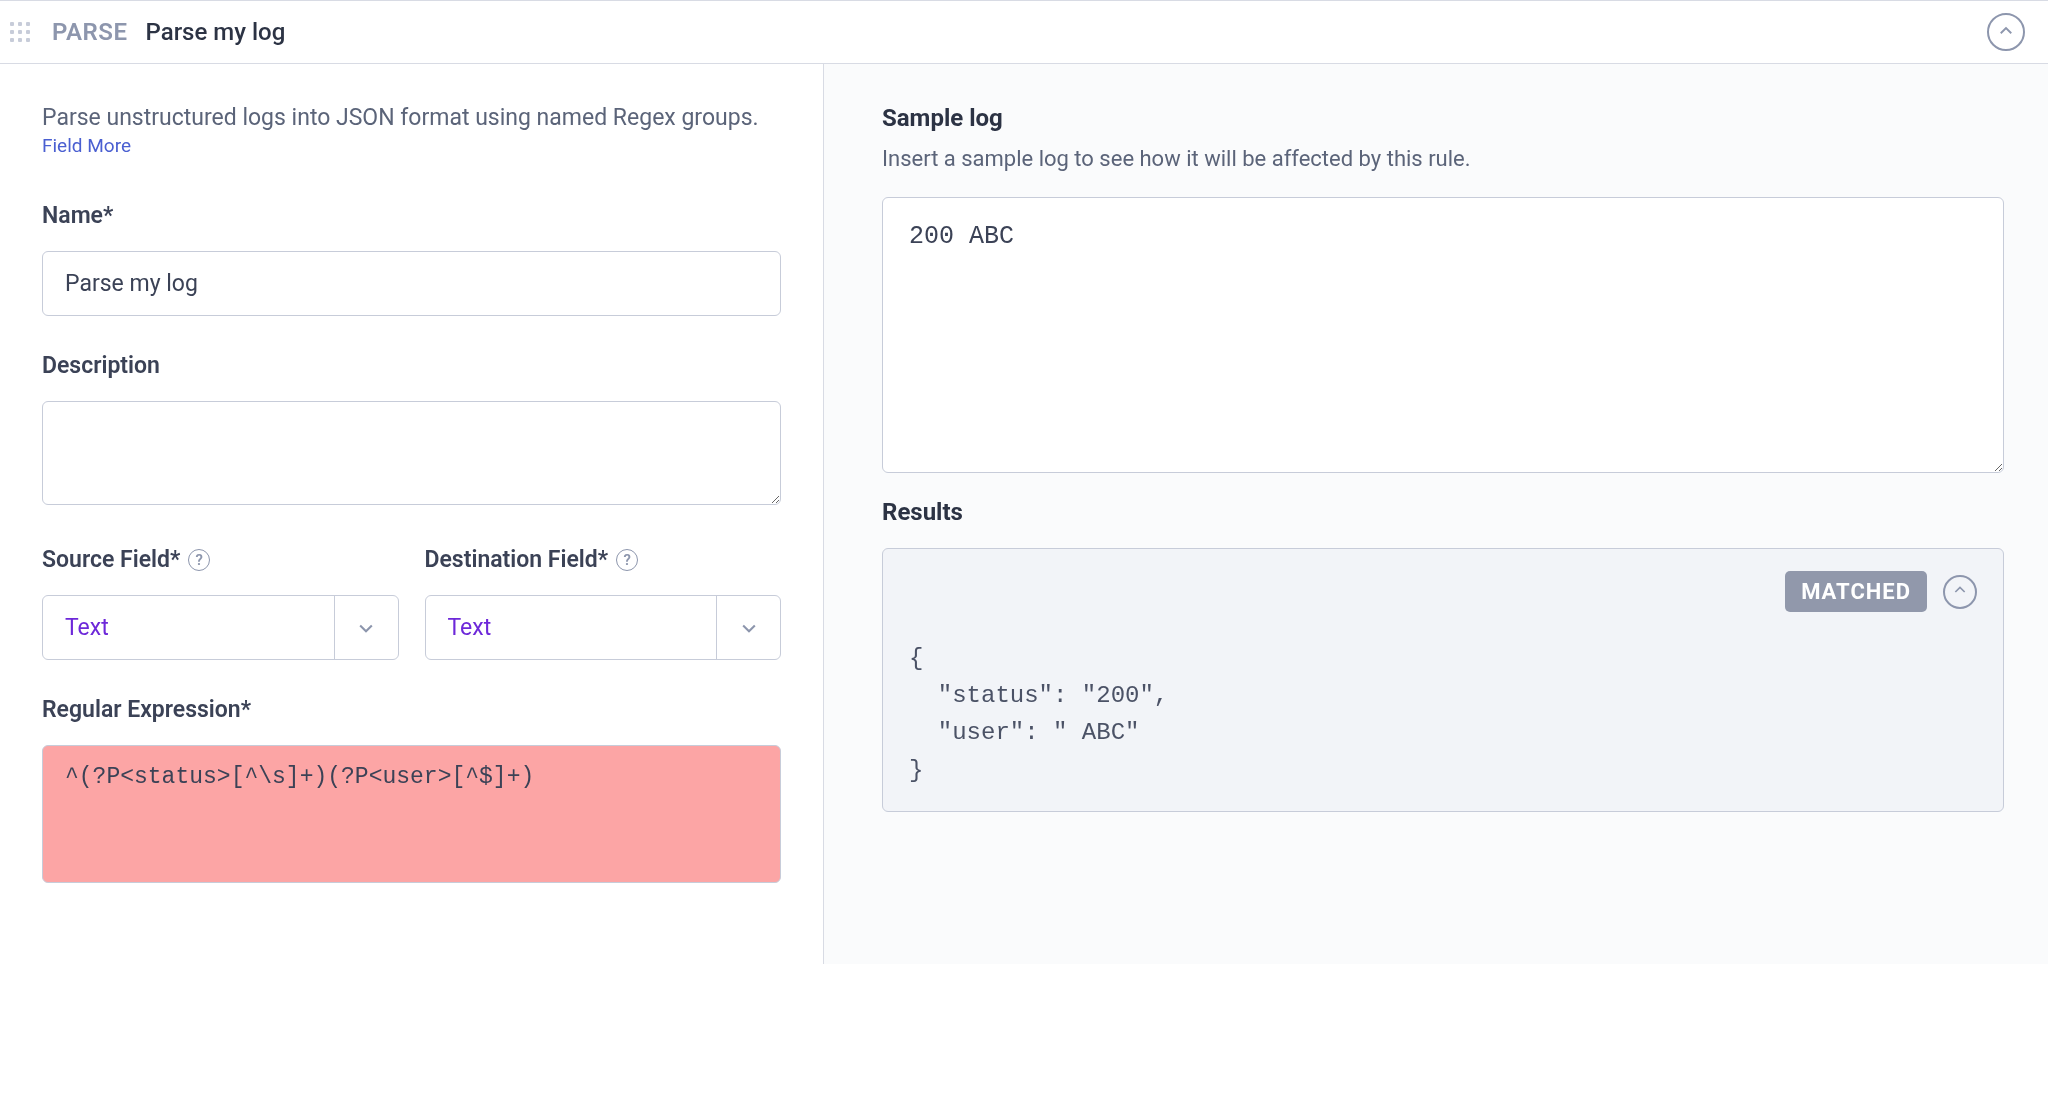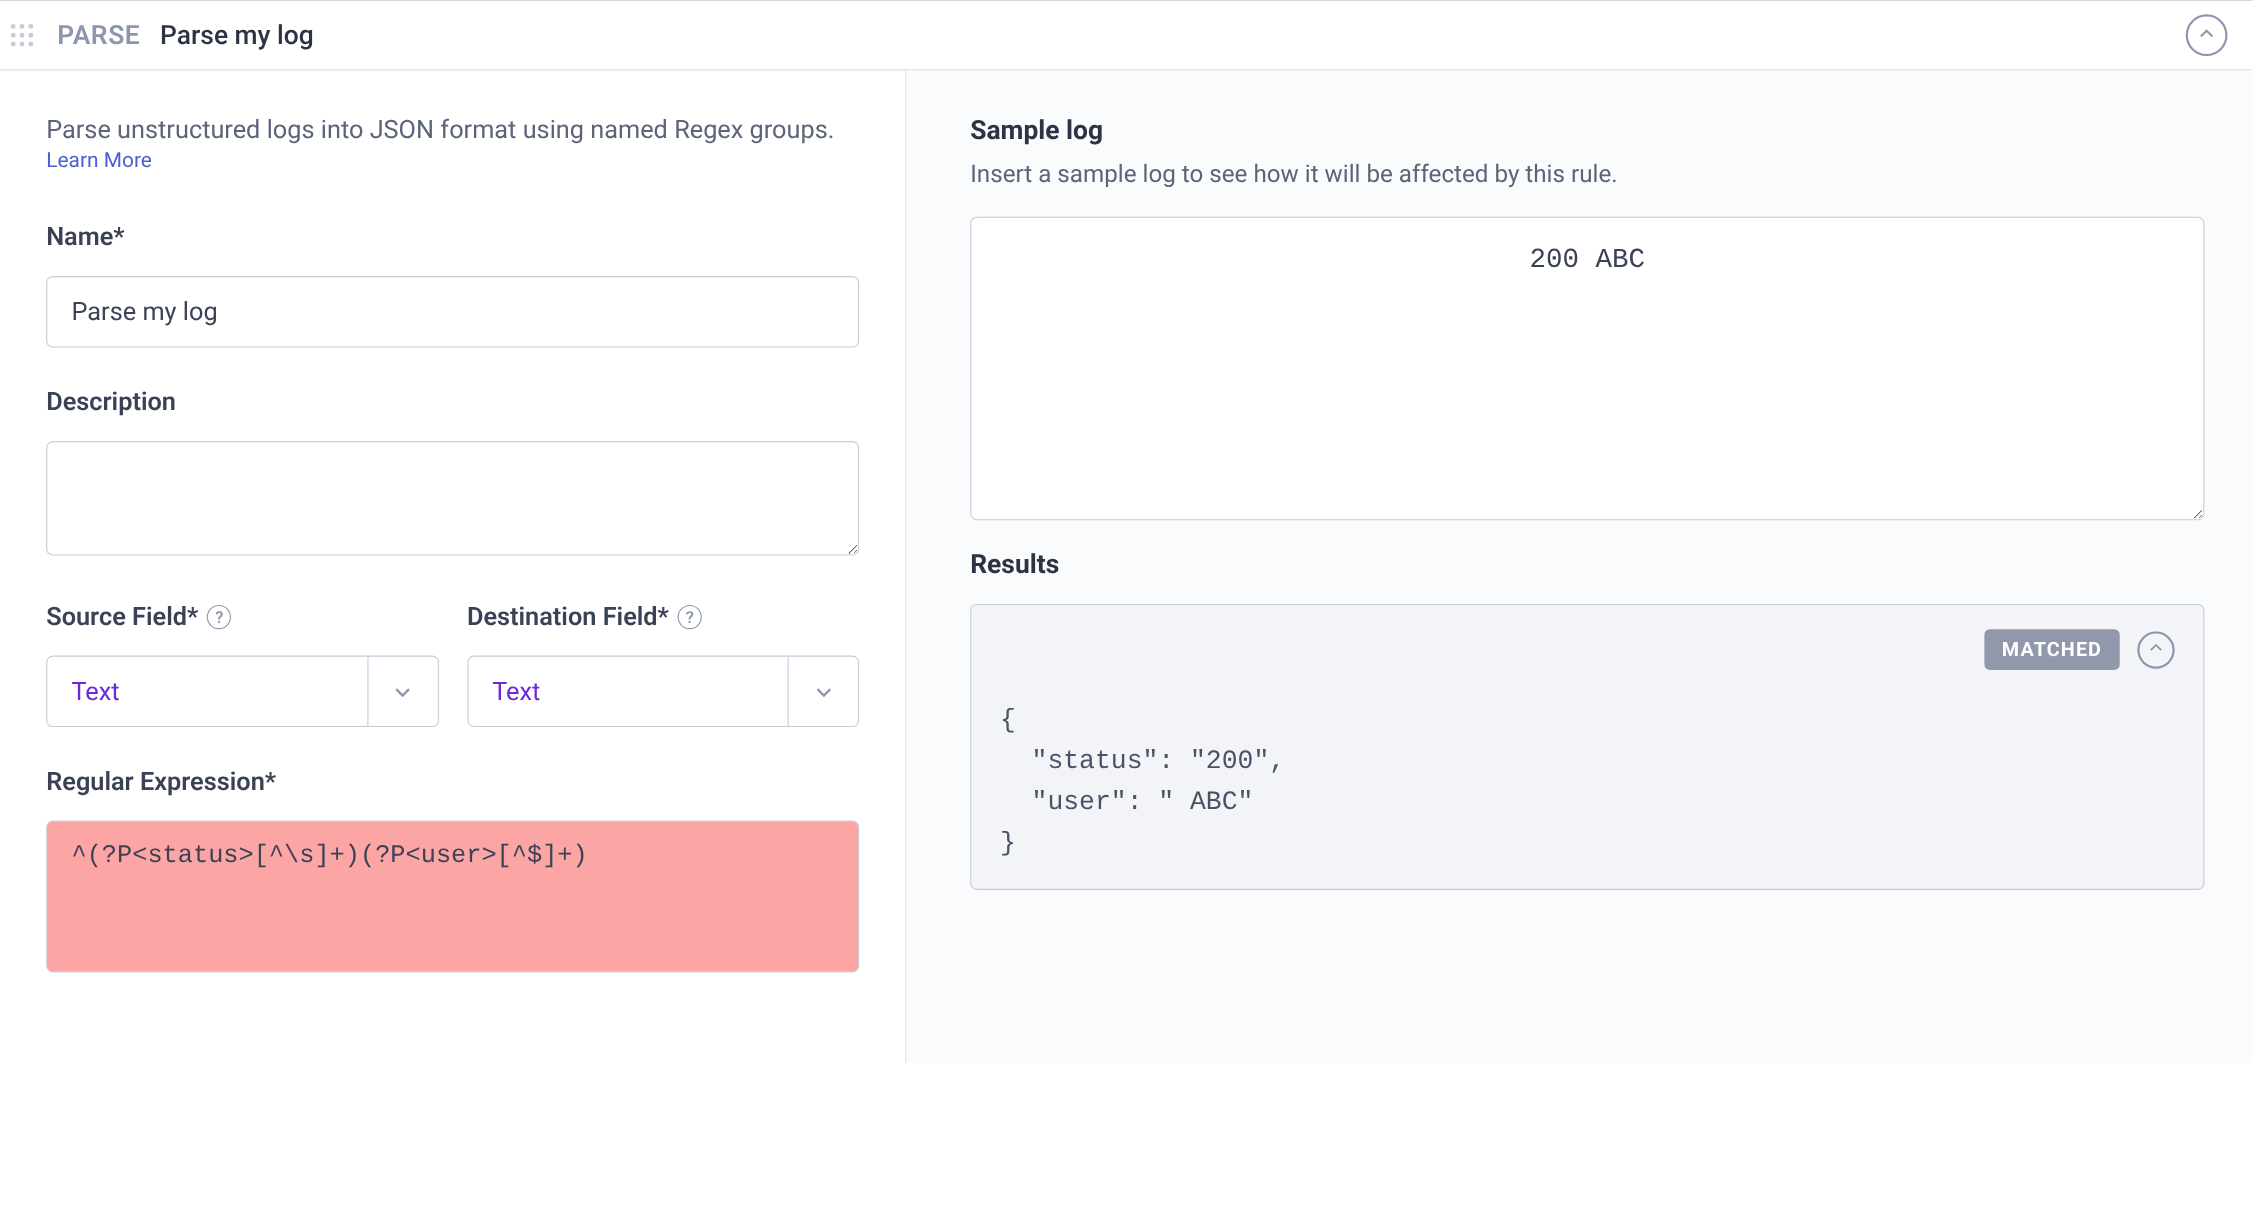--- a/index.html
+++ b/index.html
@@ -158,41 +158,40 @@
     width: 100%;
     height: 276px;
     border: 1px solid #c7ccd9;
     border-radius: 6px;
     padding: 24px 26px;
     font-size: 25px;
     font-family: "SFMono-Regular", Consolas, "Liberation Mono", Menlo, monospace;
     color: #3b4256;
     background: #fff;
     resize: both;
-    text-align: center;
   }
 
   .results-box {
     margin-top: 22px;
     border: 1px solid #c7ccd9;
     border-radius: 6px;
     background: #f2f4f8;
     padding: 22px 26px;
   }
   .results-header {
     display: flex;
     justify-content: flex-end;
     align-items: center;
     gap: 16px;
     margin-bottom: 28px;
   }
   .match-badge {
     background: #9198ab;
     color: #fff;
-    font-size: 18px;
+    font-size: 22px;
     font-weight: 700;
     letter-spacing: 1px;
     padding: 8px 16px;
     border-radius: 5px;
   }
   .results-collapse {
     width: 34px; height: 34px;
     border: 2px solid #8d96ad;
     border-radius: 50%;
     display: flex; align-items: center; justify-content: center;
@@ -235,21 +234,21 @@
     </span>
   </button>
 </div>
 
 <div class="body">
 
   <div class="left-pane">
 
     <p class="intro">
       <span>Parse unstructured logs into JSON format using named Regex groups. </span>
-      <a href="#" class="learn-more">Learn More</a>
+      <a href="#" class="learn-more">Field More</a>
     </p>
 
     <div class="field-group">
       <div class="field-label">Name*</div>
       <input type="text" class="text-input" value="Parse my log" style="">
     </div>
 
     <div class="field-group">
       <div class="field-label">Description</div>
       <textarea class="textarea-input" style=""></textarea>

